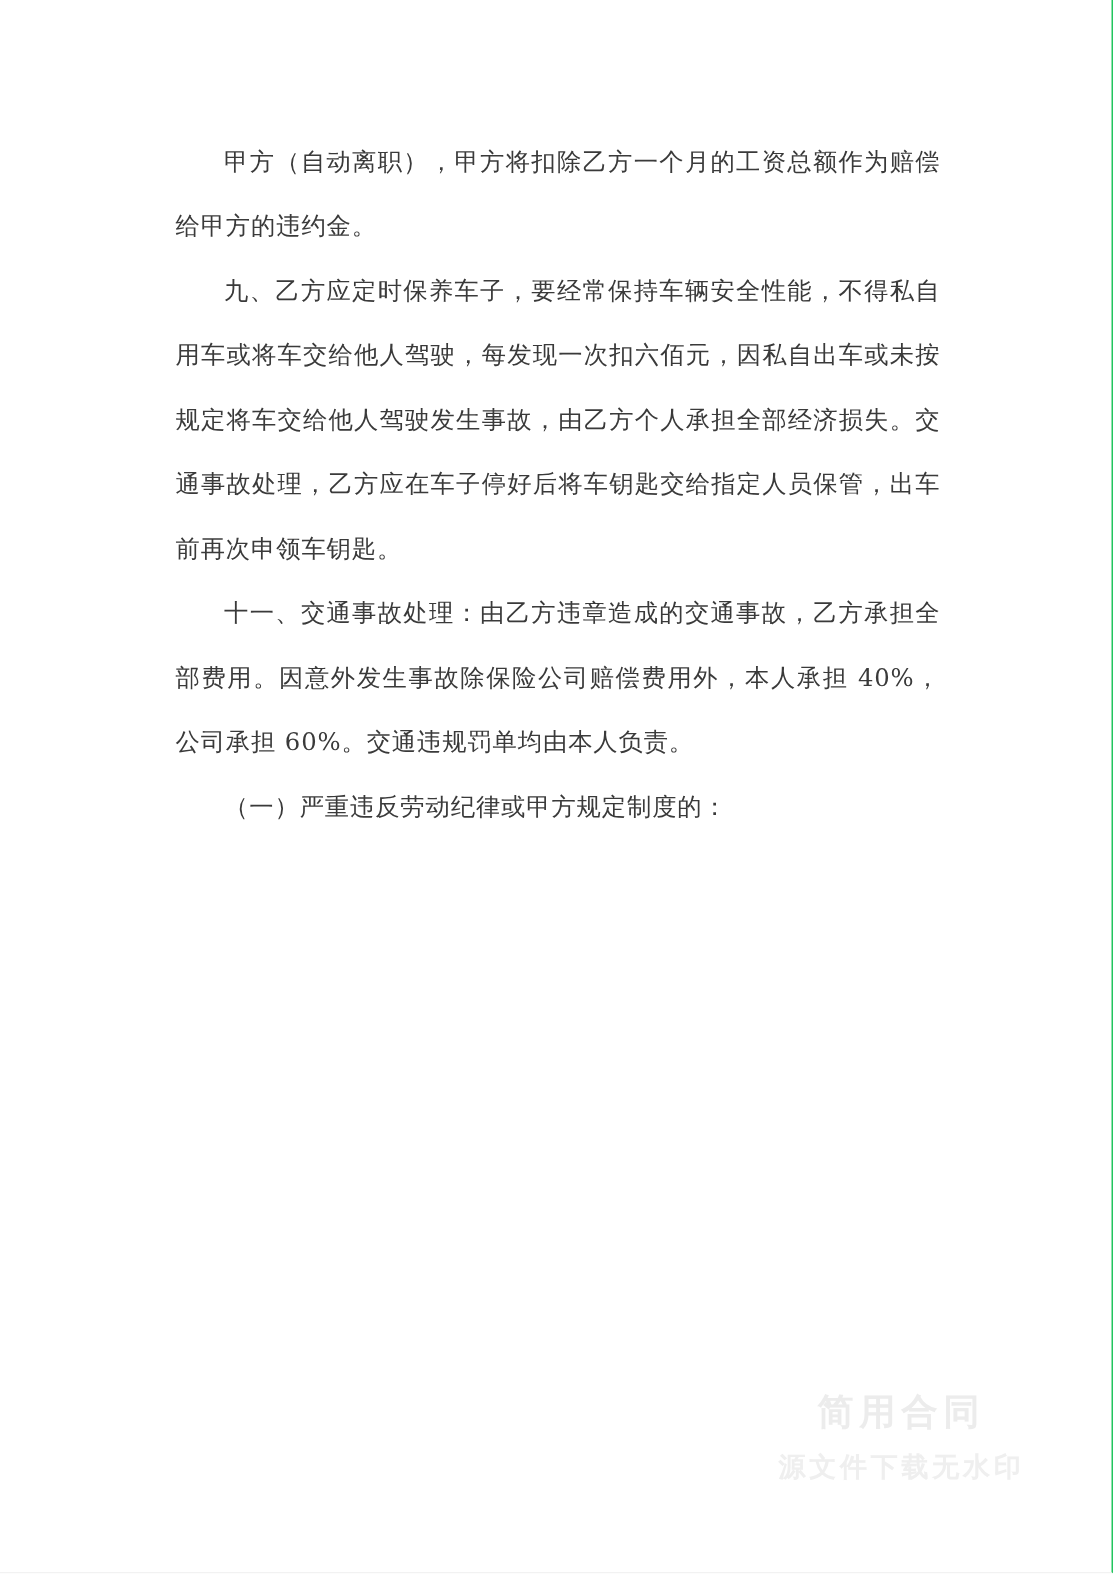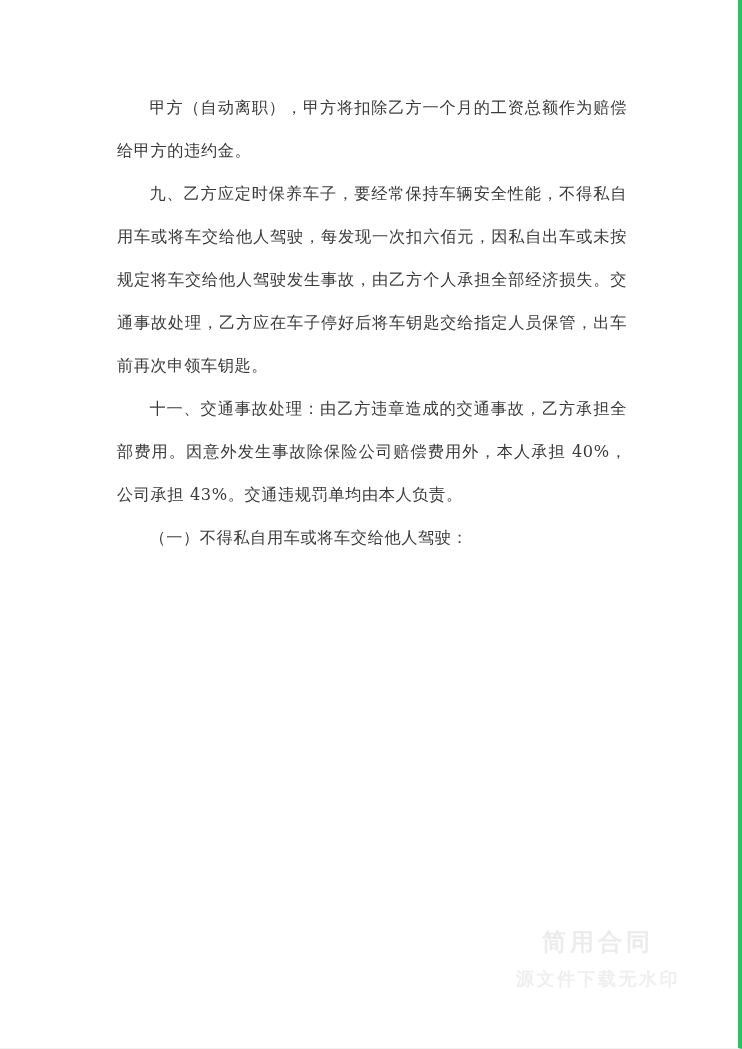--- a/index.html
+++ b/index.html
@@ -10,21 +10,21 @@
   body {
     font-family: "DejaVu Serif", "Liberation Serif", serif;
   }
   #page {
     position: relative;
     width: 742px;
     height: 1049px;
     background: #ffffff;
     overflow: hidden;
     box-sizing: border-box;
-    border-right: 4px solid #22c55e;
+    border-right: 1px solid #22c55e;
     border-bottom: 1px solid #f2f2f2;
   }
   #doc-body {
     position: absolute;
     left: 117px;
     top: 86px;
     width: 510px;
   }
   .para {
     margin: 0 0 0 0;
@@ -70,22 +70,22 @@
   }
 </style>
 </head>
 <body>
 
 <div id="page">
 
   <div id="doc-body">
     <p class="para">甲方（自动离职），甲方将扣除乙方一个月的工资总额作为赔偿给甲方的违约金。</p>
     <p class="para">九、乙方应定时保养车子，要经常保持车辆安全性能，不得私自用车或将车交给他人驾驶，每发现一次扣六佰元，因私自出车或未按规定将车交给他人驾驶发生事故，由乙方个人承担全部经济损失。交通事故处理，乙方应在车子停好后将车钥匙交给指定人员保管，出车前再次申领车钥匙。</p>
-    <p class="para">十一、交通事故处理：由乙方违章造成的交通事故，乙方承担全部费用。因意外发生事故除保险公司赔偿费用外，本人承担 40%，公司承担 43%。交通违规罚单均由本人负责。</p>
-    <p class="para">（一）不得私自用车或将车交给他人驾驶：</p>
+    <p class="para">十一、交通事故处理：由乙方违章造成的交通事故，乙方承担全部费用。因意外发生事故除保险公司赔偿费用外，本人承担 40%，公司承担 60%。交通违规罚单均由本人负责。</p>
+    <p class="para">（一）严重违反劳动纪律或甲方规定制度的：</p>
   </div>
 
   <div id="watermark">
     <div id="wm-main">简用合同</div>
     <div id="wm-sub">源文件下载无水印</div>
   </div>
 
 </div>
 
 </body></html>

